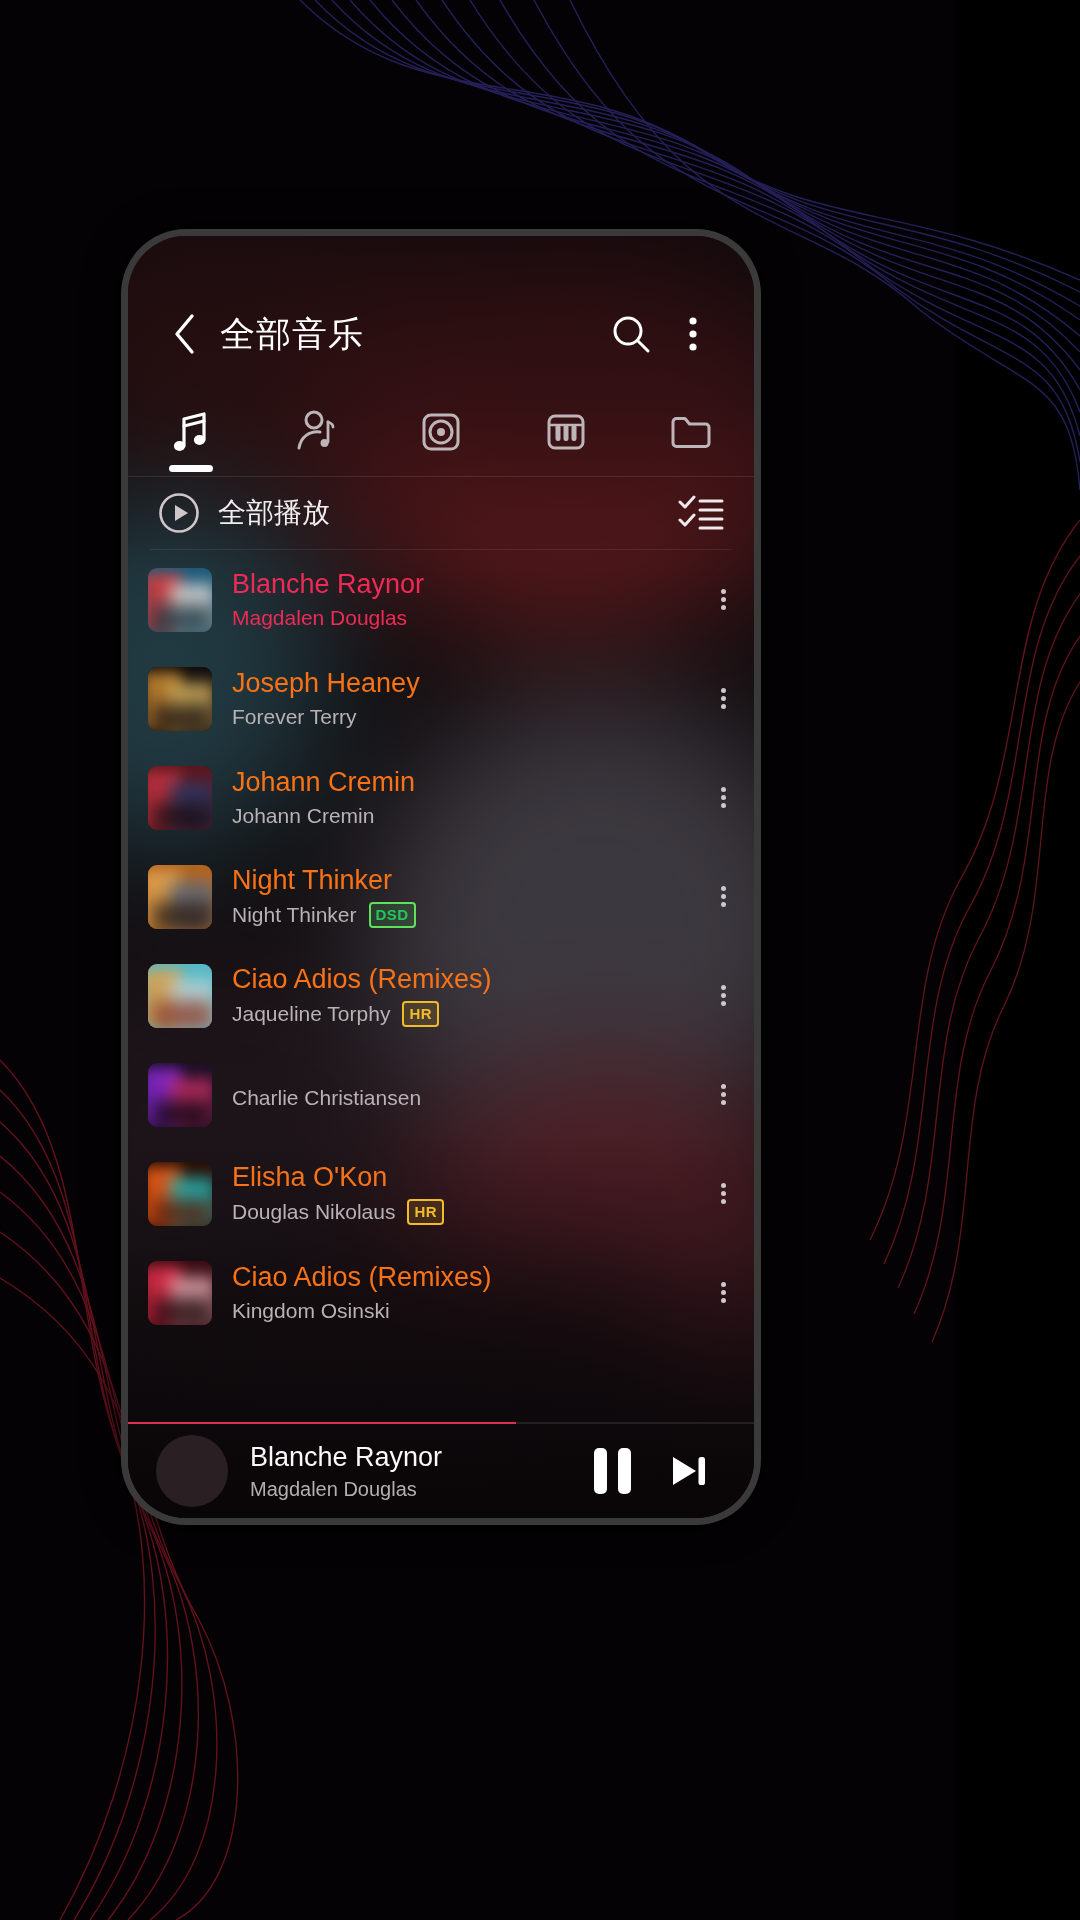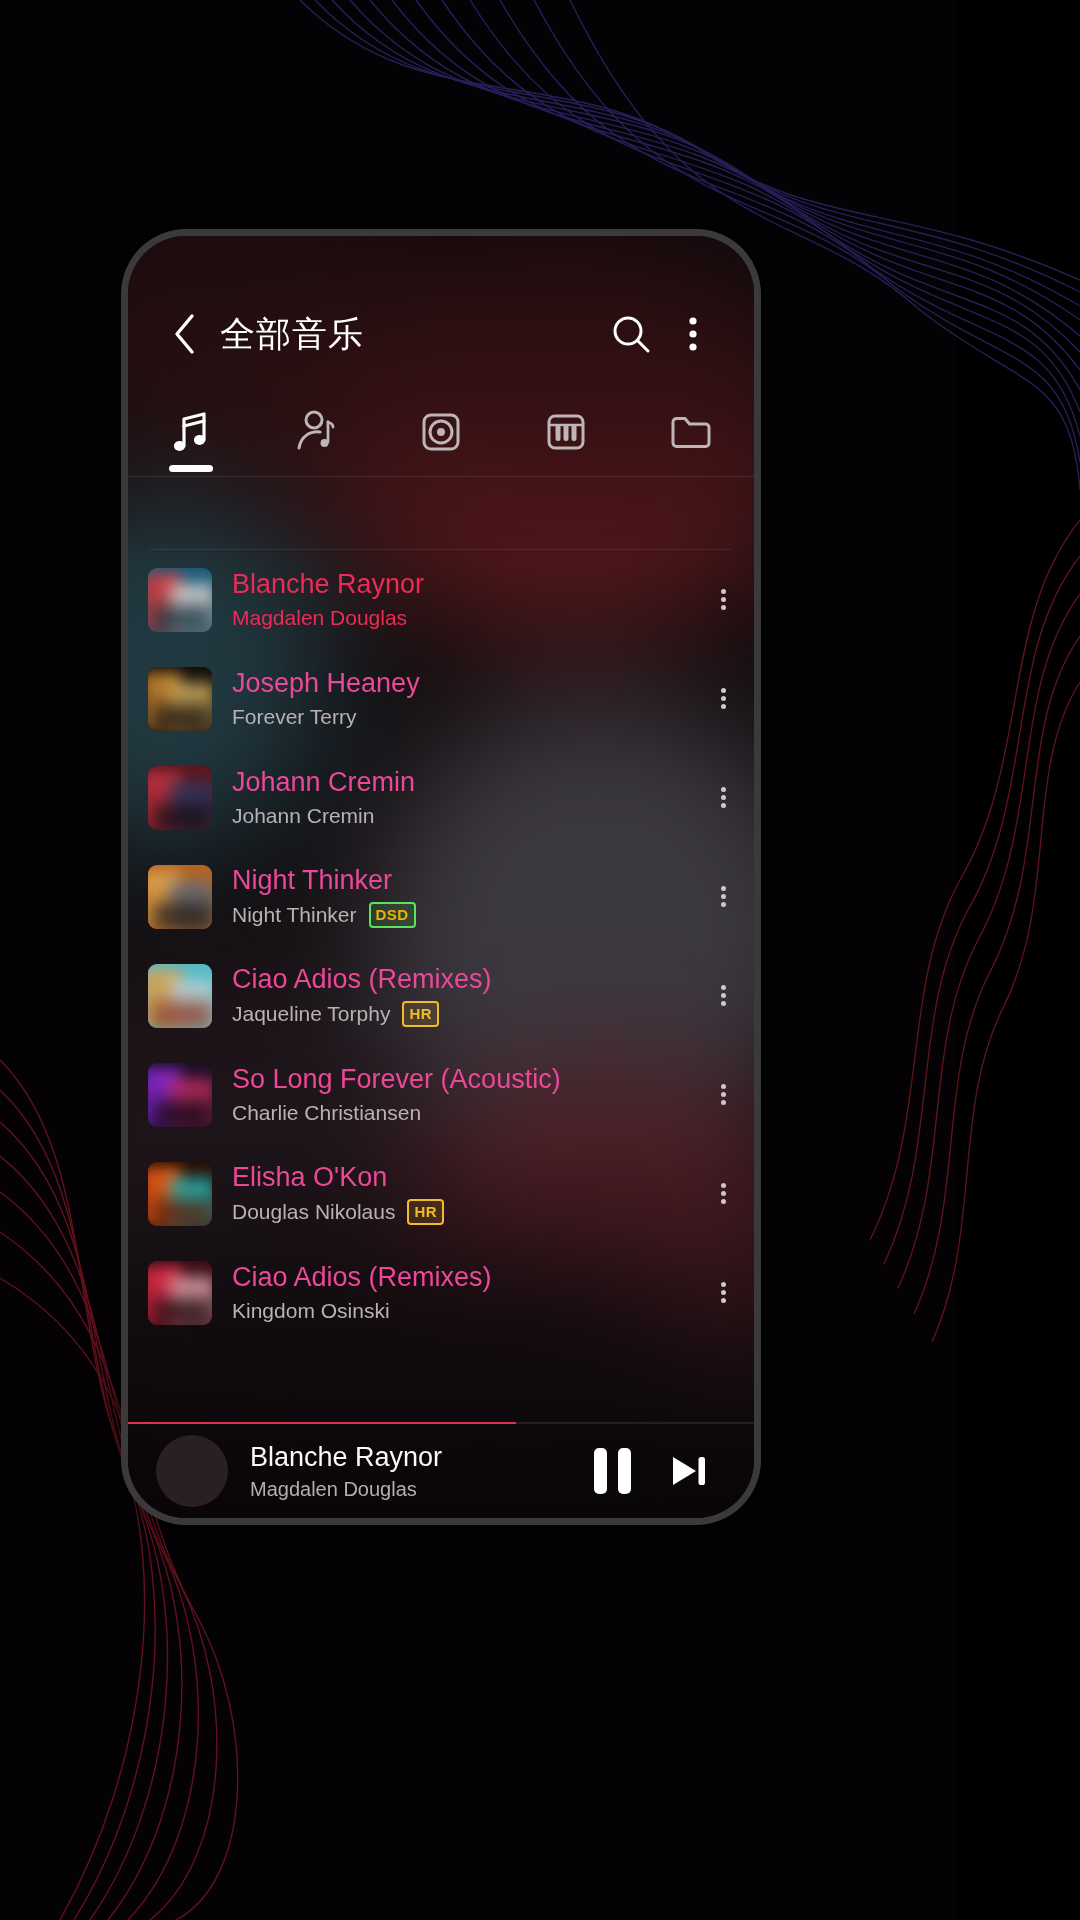--- a/index.html
+++ b/index.html
@@ -66,27 +66,27 @@
   .playall .sp{ flex:1; }
   .pa-sep{ position:absolute; left:22px; top:313px; width:582px; height:1px; background:rgba(255,255,255,.08);}
 
   
   .list{ position:absolute; left:0; top:314px; width:100%; height:872px; overflow:hidden; }
   .row{ height:99px; display:flex; align-items:center; padding:0 0 0 20px; position:relative; }
   .art{ width:64px; height:64px; border-radius:9px; overflow:hidden; flex:none; position:relative;
         background:#241a1e; }
   .art i{ position:absolute; display:block; }
   .meta{ margin-left:20px; flex:1; min-width:0; }
-  .t1{ font-size:27px; color:#ec4899; white-space:nowrap; overflow:hidden; text-overflow:ellipsis; line-height:1.18;}
+  .t1{ font-size:27px; color:#f97316; white-space:nowrap; overflow:hidden; text-overflow:ellipsis; line-height:1.18;}
   .t2{ font-size:21px; color:#b9b2b5; margin-top:6px; display:flex; align-items:center; gap:12px;
        white-space:nowrap; overflow:hidden;}
   .row.active .t1, .row.active .t2{ color:#ef2a56; }
   .badge{ font-size:15px; line-height:1; padding:3px 5px 4px; border-radius:4px; border:2px solid;
           font-weight:bold; letter-spacing:.5px; flex:none; }
-  .badge.DSD{ color:#eab308; border-color:#5fe05f; background:rgba(95,224,95,.14); }
+  .badge.DSD{ color:#22c55e; border-color:#5fe05f; background:rgba(95,224,95,.14); }
   .badge.HR{ color:#f2bb28; border-color:#f2bb28; background:rgba(242,187,40,.14); }
   .badge.SQ{ color:#e54df0; border-color:#e54df0; background:rgba(229,77,240,.14); }
   .more{ width:62px; height:99px; display:flex; align-items:center; justify-content:center; flex:none; cursor:pointer;}
   .dot{ width:5px; height:5px; border-radius:50%; background:#cfc8cb; margin:3px 0; }
 
   
   .progress{ position:absolute; left:0; top:1186px; width:100%; height:2px; background:rgba(255,255,255,.09); }
   .progress .fill{ height:100%; background:#e03050; }
   .mini{ position:absolute; left:0; top:1188px; width:100%; height:94px;
          display:flex; align-items:center; padding:0 28px; }
@@ -215,20 +215,38 @@
 
         <div class="tab">
           <svg width="52" height="52" viewBox="0 0 52 52">
             <path d="M8 16 C8 14 9.5 12.5 11.5 12.5 L20 12.5 L24.5 18 L40.5 18 C42.5 18 44 19.5 44 21.5
                      L44 37 C44 39 42.5 40.5 40.5 40.5 L11.5 40.5 C9.5 40.5 8 39 8 37 Z" fill="none" stroke="#bdb5b8" stroke-width="3" stroke-linejoin="round"></path>
           </svg>
         </div>
       </div>
       <div class="tabsep"></div>
 
+      <div class="playall">
+        <svg width="42" height="42" viewBox="0 0 42 42">
+          <circle cx="21" cy="21" r="18.5" fill="none" stroke="#cfc6c9" stroke-width="2.6"></circle>
+          <path d="M17 13 L30 21 L17 29 Z" fill="#cfc6c9"></path>
+        </svg>
+        <div class="lbl">全部播放</div>
+        <div class="sp"></div>
+        <div style="display:flex;align-items:center;">
+          <svg width="46" height="40" viewBox="0 0 46 40">
+            <path d="M2 9 L7 14 L16 4" fill="none" stroke="#efe9eb" stroke-width="3" stroke-linecap="round" stroke-linejoin="round"></path>
+            <path d="M2 27 L7 32 L16 22" fill="none" stroke="#efe9eb" stroke-width="3" stroke-linecap="round" stroke-linejoin="round"></path>
+            <line x1="22" y1="8" x2="44" y2="8" stroke="#efe9eb" stroke-width="3" stroke-linecap="round"></line>
+            <line x1="22" y1="17" x2="44" y2="17" stroke="#efe9eb" stroke-width="3" stroke-linecap="round"></line>
+            <line x1="22" y1="26" x2="44" y2="26" stroke="#efe9eb" stroke-width="3" stroke-linecap="round"></line>
+            <line x1="22" y1="35" x2="44" y2="35" stroke="#efe9eb" stroke-width="3" stroke-linecap="round"></line>
+          </svg>
+        </div>
+      </div>
       <div class="pa-sep"></div>
 
       <div class="list" id="song-list">
           <div class="row active">
             <div class="art">
               <i style="left:0;top:0;width:100%;height:100%;background:#1d5a78"></i>
               <i style="left:-10%;top:8%;width:62%;height:92%;background:#d83b3b;filter:blur(7px);opacity:.85"></i>
               <i style="left:34%;top:26%;width:70%;height:74%;background:#efe3dd;filter:blur(8px);opacity:.8"></i>
               <i style="left:6%;top:58%;width:96%;height:46%;background:#17343f;filter:blur(9px);opacity:.8"></i>
             </div>
@@ -333,21 +351,20 @@
             </div>
           </div>
           <div class="row">
             <div class="art">
               <i style="left:0;top:0;width:100%;height:100%;background:#1b0f26"></i>
               <i style="left:-10%;top:8%;width:62%;height:92%;background:#8d2ad6;filter:blur(7px);opacity:.85"></i>
               <i style="left:34%;top:26%;width:70%;height:74%;background:#d6326a;filter:blur(8px);opacity:.8"></i>
               <i style="left:6%;top:58%;width:96%;height:46%;background:#0d0712;filter:blur(9px);opacity:.8"></i>
             </div>
             <div class="meta">
-              <div class="t1">So Long Forever (Acoustic)</div>
               <div class="t2">
                 <span>Charlie Christiansen</span>
               </div>
             </div>
             <div class="more">
               <div>
                 <div class="dot"></div>
                 <div class="dot"></div>
                 <div class="dot"></div>
               </div>

